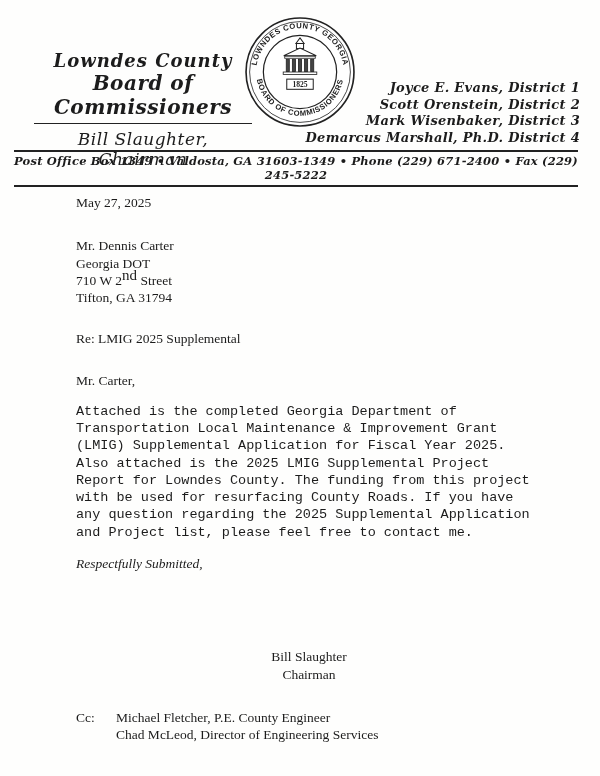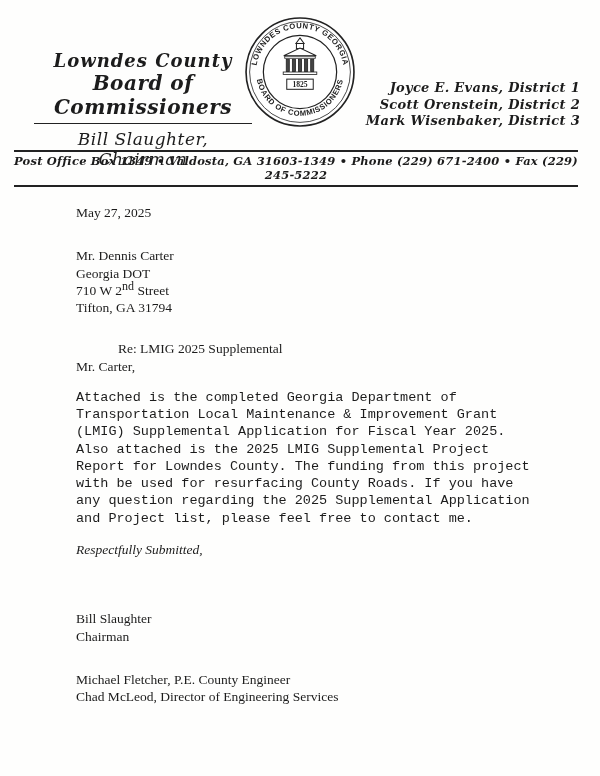--- a/index.html
+++ b/index.html
@@ -35,29 +35,29 @@
     text-align:center; padding:2px 0 3px 0;
     font-family:"DejaVu Serif", serif; font-style:italic; font-weight:bold;
     font-size:11.5px; letter-spacing:0.2px;
   }
 
   
   .letter-body {
     position:absolute; top:178px; left:76px; right:58px;
     font-size:13.5px; line-height:1.28;
   }
-  .date-line { margin-top:26px; }
+  .date-line { margin-top:16px; }
   .recipient { margin-top:26px; }
   .recipient div { line-height:1.28; }
-  sup { font-size:12px; vertical-align:super; line-height:0; }
-  .subject { margin-top:24px;margin-left:42px; }
-  .salutation { }
+  sup { font-size:15px; vertical-align:super; line-height:0; }
+  .subject { margin-top:24px; }
+  .salutation { margin-top:24px; }
   .paragraph { margin-top:14px;font-family:Liberation Mono, monospace; }
   .closing { margin-top:14px;font-style:italic; }
-  .signature { margin-top:52px; }
+  .signature { margin-top:76px;text-align:center; }
   .cc-block { margin-top:26px; display:flex; }
   .cc-label { width:40px; }
   .cc-list div { line-height:1.28; }
 </style>
 </head>
 <body>
 
 <div class="page">
 
   <header class="letterhead">
@@ -100,20 +100,21 @@
           <rect x="42" y="62" width="26" height="10" fill="#fff" stroke="#222" stroke-width="1"></rect>
           <text x="55" y="69.8" text-anchor="middle" font-family="Liberation Serif, serif" font-size="7.5" fill="#222" font-weight="bold">1825</text>
         </g>
       </svg>
     </div>
 
     <div class="lh-right">
       <div>Joyce E. Evans, District 1</div>
       <div>Scott Orenstein, District 2</div>
       <div>Mark Wisenbaker, District 3</div>
+      <div>Demarcus Marshall, Ph.D. District 4</div>
     </div>
 
     <div class="contact-strip">
       <span>Post Office Box 1349  •  Valdosta, GA 31603-1349  •  Phone (229) 671-2400 • Fax (229) 245-5222</span>
     </div>
 
   </header>
 
   <main class="letter-body">
 
@@ -133,20 +134,21 @@
     <div class="paragraph">Attached is the completed Georgia Department of Transportation Local Maintenance &amp; Improvement Grant (LMIG) Supplemental Application for Fiscal Year 2025.  Also attached is the 2025 LMIG Supplemental Project Report for Lowndes County.  The funding from this project with be used for resurfacing County Roads.  If you have any question regarding the 2025 Supplemental Application and Project list, please feel free to contact me.</div>
 
     <div class="closing">Respectfully Submitted,</div>
 
     <div class="signature">
       <div>Bill Slaughter</div>
       <div>Chairman</div>
     </div>
 
     <div class="cc-block">
+      <div class="cc-label">Cc:</div>
       <div class="cc-list">
         <div>Michael Fletcher, P.E. County Engineer</div>
         <div>Chad McLeod, Director of Engineering Services</div>
       </div>
     </div>
 
   </main>
 
 </div>
 

